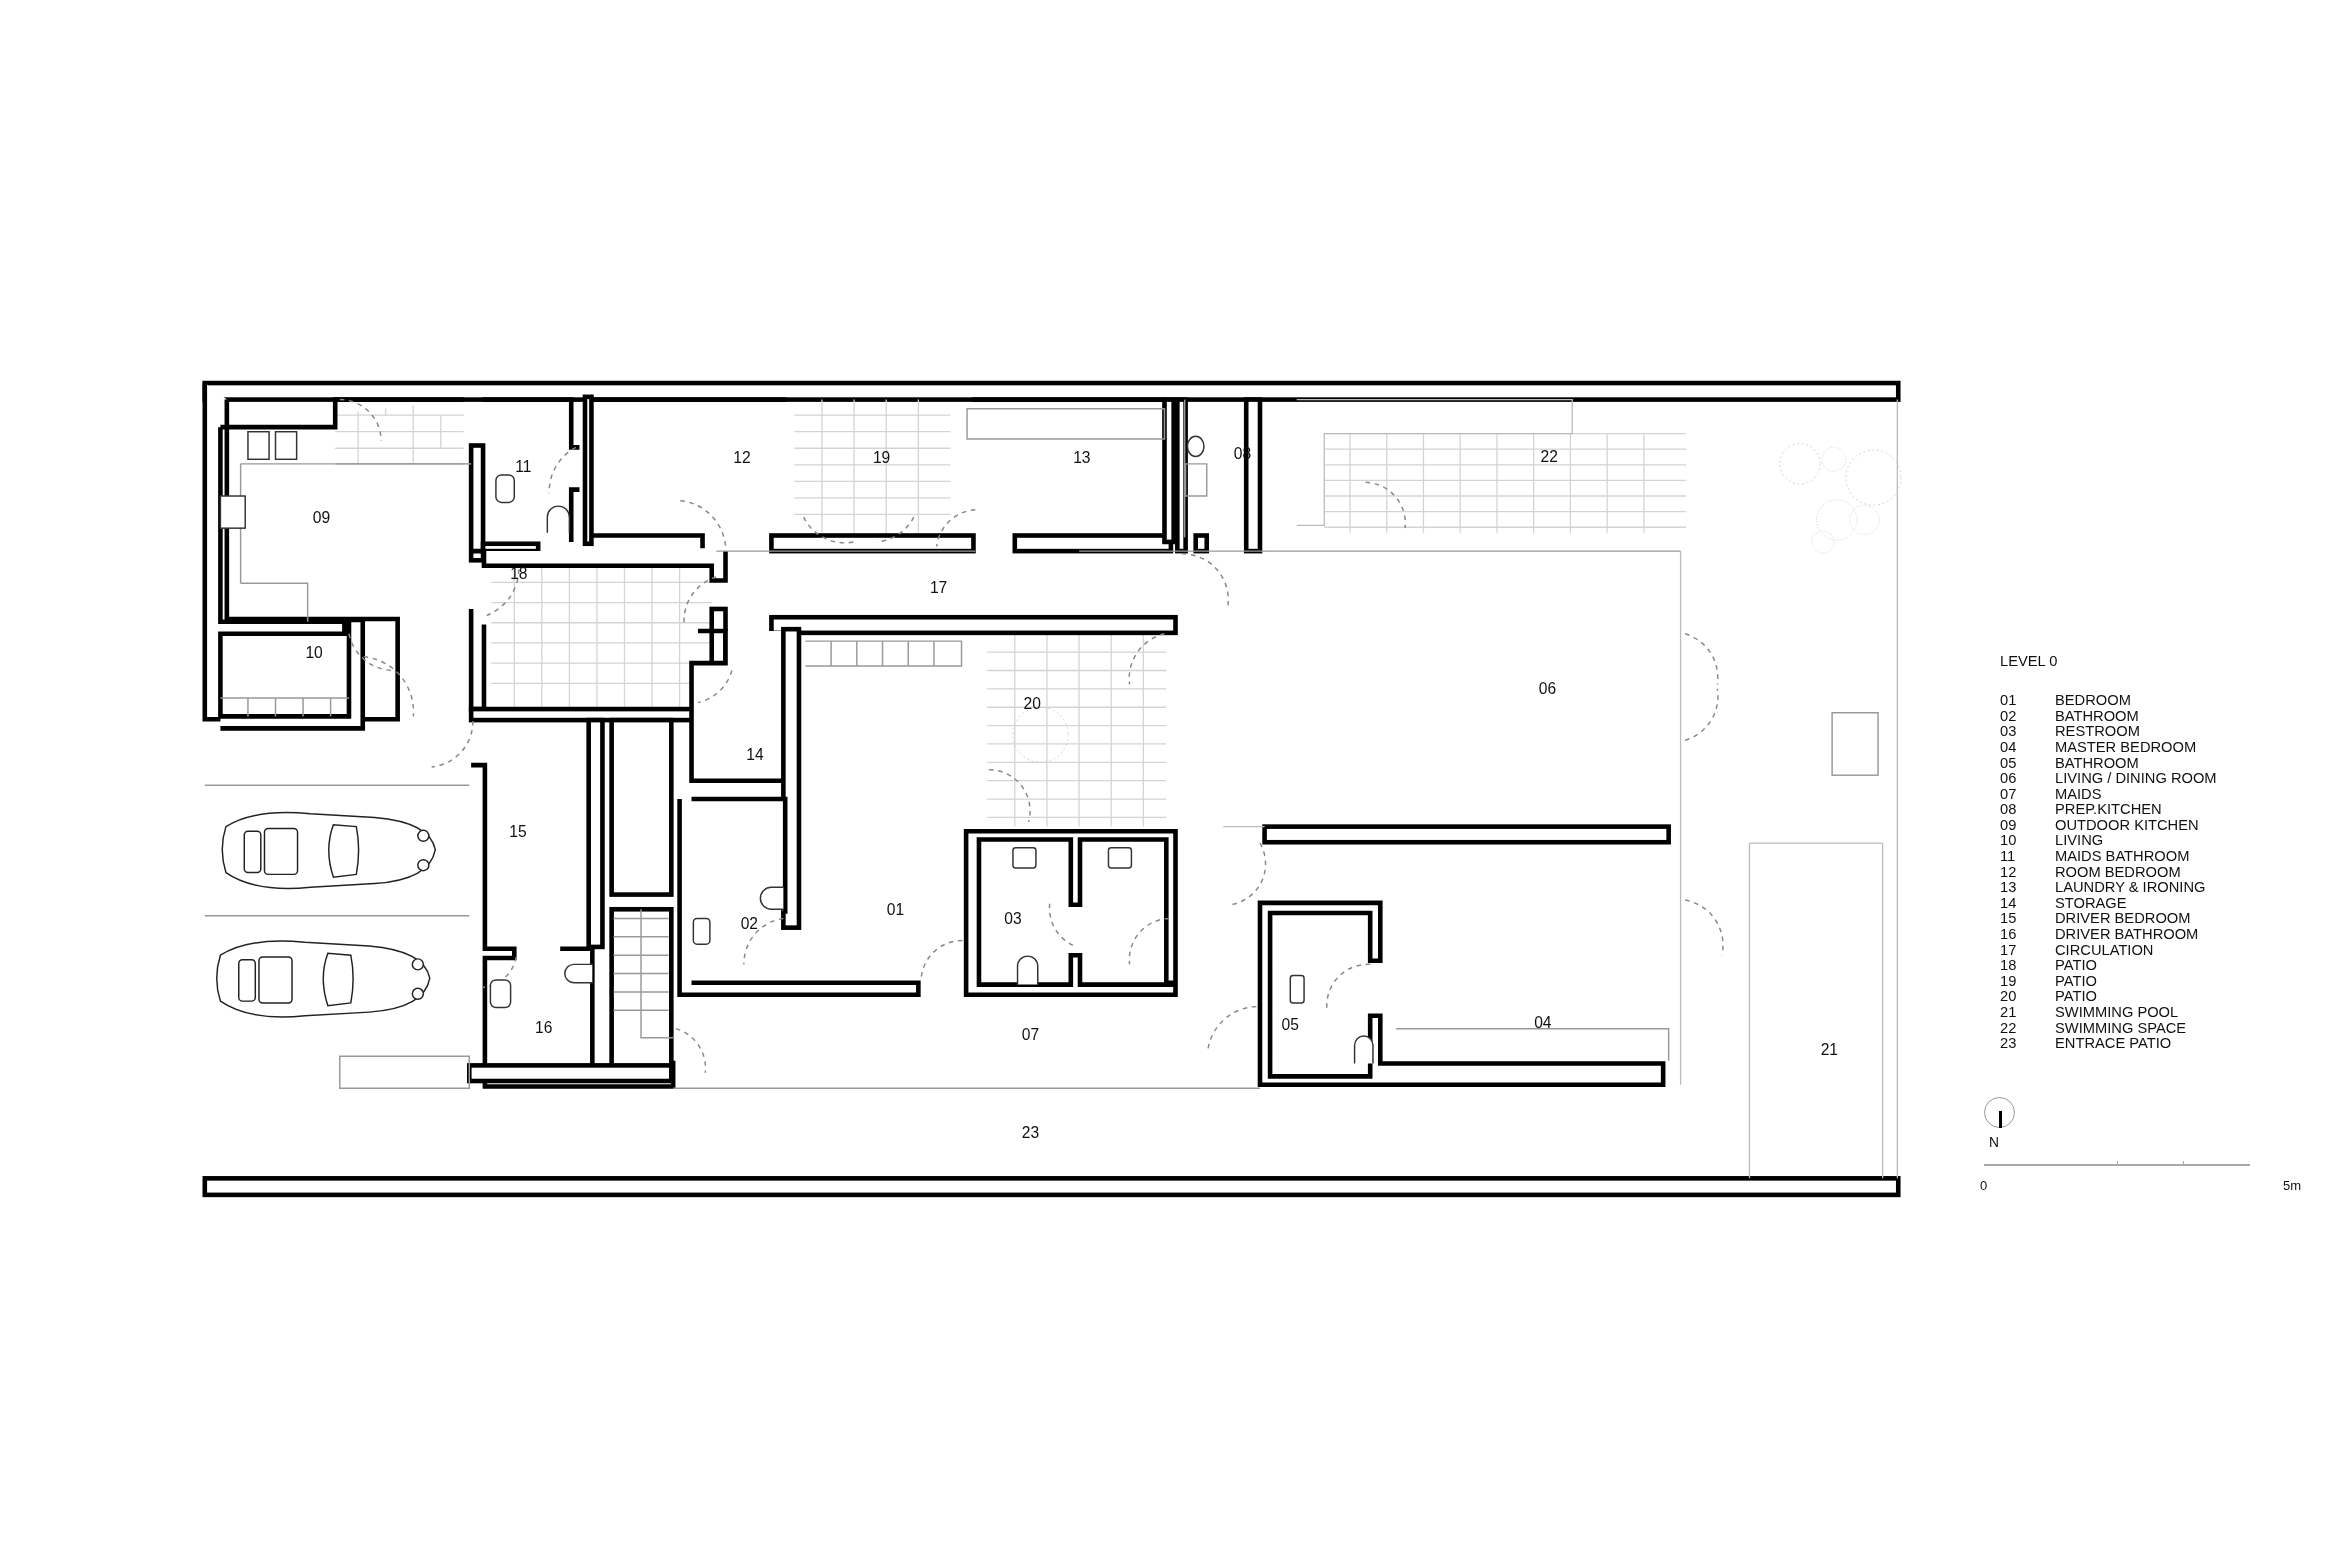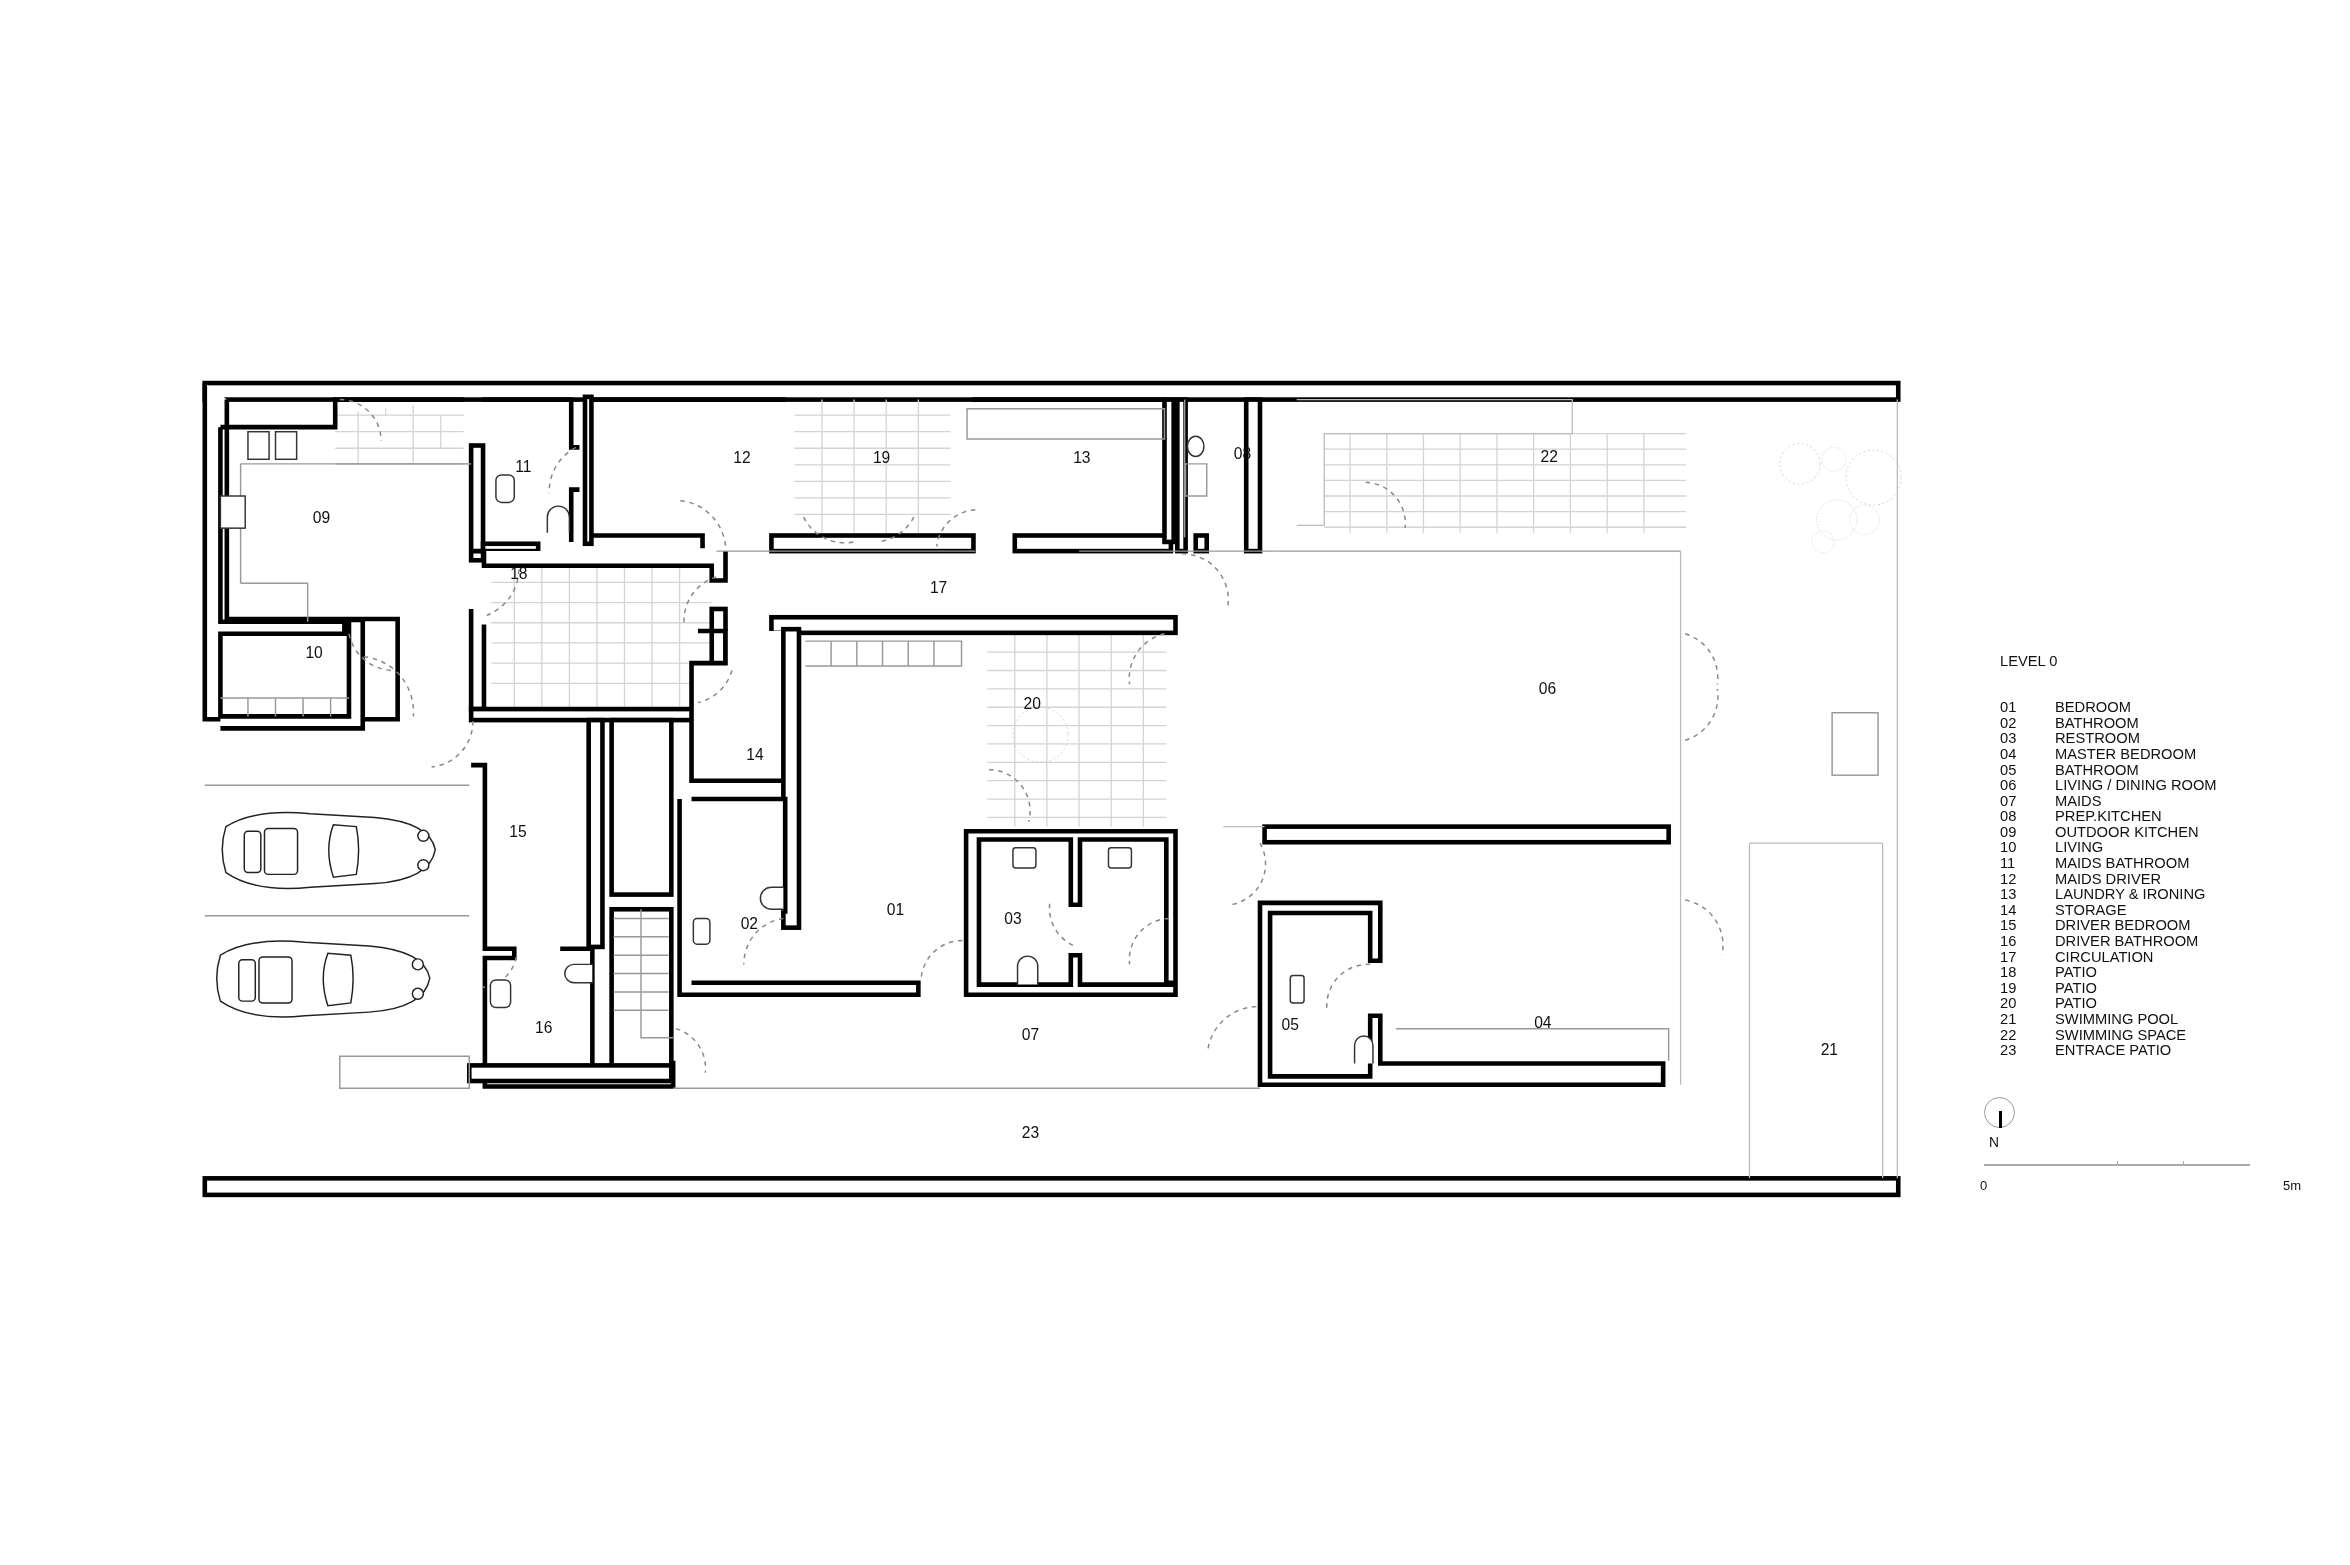--- a/index.html
+++ b/index.html
@@ -7,21 +7,21 @@
   #plan{position:absolute;left:0;top:0;width:2351px;height:1566px;}
   .wall{fill:#ffffff;stroke:#000;stroke-width:5;}
   .thin{fill:none;stroke:#999;stroke-width:1.6;}
   .thin2{fill:none;stroke:#bbb;stroke-width:1.4;}
   .door{fill:none;stroke:#888;stroke-width:1.6;stroke-dasharray:5 5;}
   .tile{fill:none;stroke:#d4d4d4;stroke-width:1.4;}
   .fixture{fill:#fff;stroke:#333;stroke-width:1.6;}
   .car{fill:#fff;stroke:#222;stroke-width:1.6;}
   .room-label{font-family:"Liberation Sans",sans-serif;font-size:17px;fill:#111;text-anchor:middle;}
   .legend{position:absolute;left:2000px;top:654px;font-size:14.7px;line-height:1;}
-  .legend-title{margin-bottom:31px;font-size:14.7px;}
+  .legend-title{margin-bottom:24px;font-size:14.7px;}
   .legend-row{display:flex;height:15.6px;align-items:center;}
   .legend-num{width:55px;}
   .legend-name{}
   .north{position:absolute;left:1984px;top:1097px;width:29px;height:29px;border:1.4px solid #999;border-radius:50%;}
   .north-needle{position:absolute;left:13.8px;top:13px;width:2.8px;height:16.5px;background:#000;}
   .north-label{position:absolute;left:1989px;top:1135px;font-size:13.8px;}
   .scale{position:absolute;left:1984px;top:1164px;width:266px;height:1.8px;background:#aaa;}
   .scale-tick{position:absolute;top:-2.8px;width:0.9px;height:4.6px;background:#aaa;}
   .scale-0{position:absolute;left:1980px;top:1178px;font-size:13px;}
   .scale-5{position:absolute;left:2235px;top:1178px;font-size:13px;margin-left:48px;}
@@ -278,21 +278,21 @@
   <div class="legend-row">
       <span class="legend-num">10</span>
       <span class="legend-name">LIVING</span>
     </div>
   <div class="legend-row">
       <span class="legend-num">11</span>
       <span class="legend-name">MAIDS BATHROOM</span>
     </div>
   <div class="legend-row">
       <span class="legend-num">12</span>
-      <span class="legend-name">MAIDS DRIVER</span>
+      <span class="legend-name">ROOM BEDROOM</span>
     </div>
   <div class="legend-row">
       <span class="legend-num">13</span>
       <span class="legend-name">LAUNDRY &amp; IRONING</span>
     </div>
   <div class="legend-row">
       <span class="legend-num">14</span>
       <span class="legend-name">STORAGE</span>
     </div>
   <div class="legend-row">

